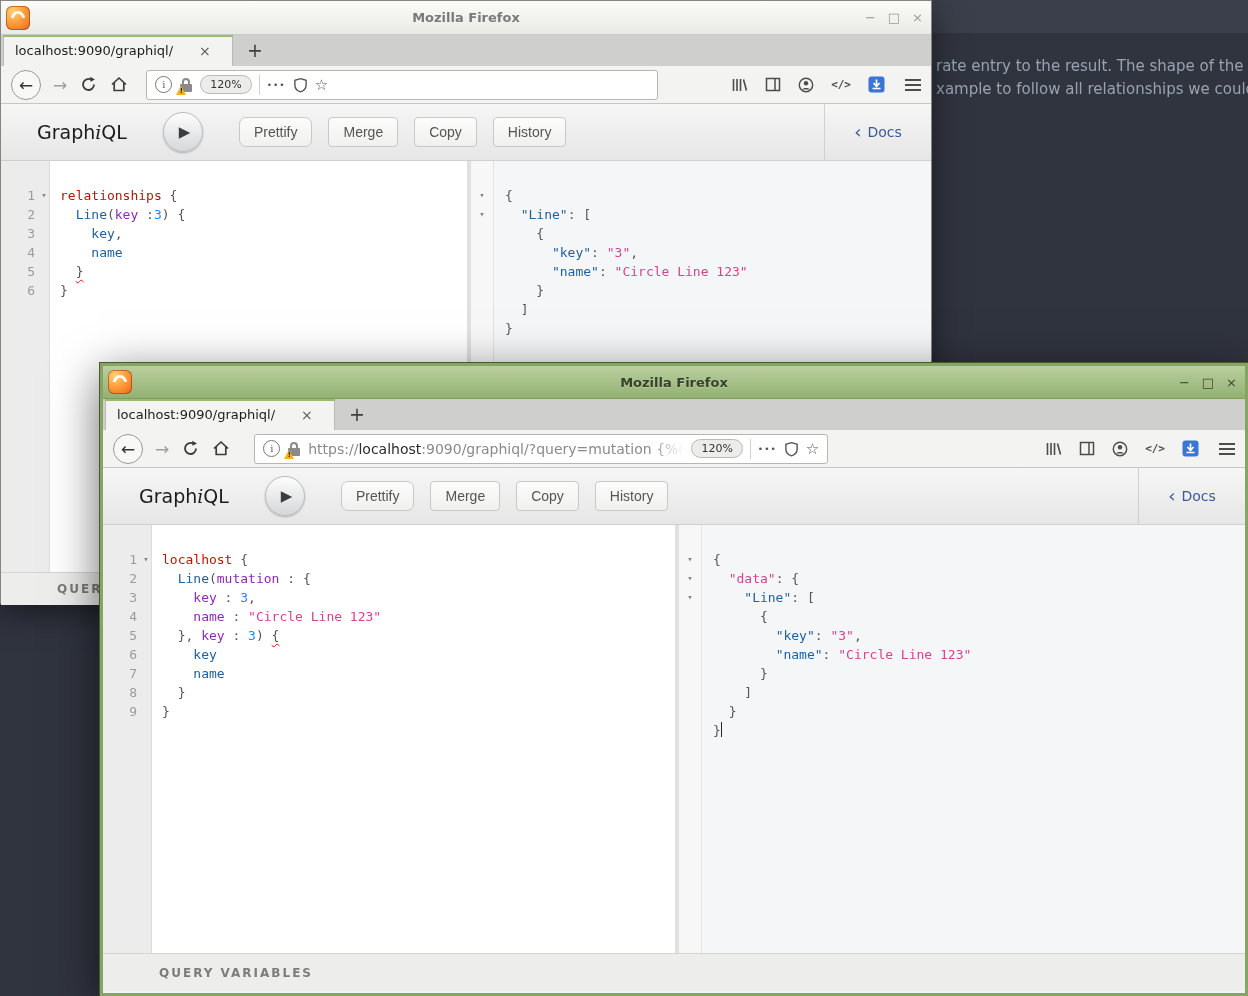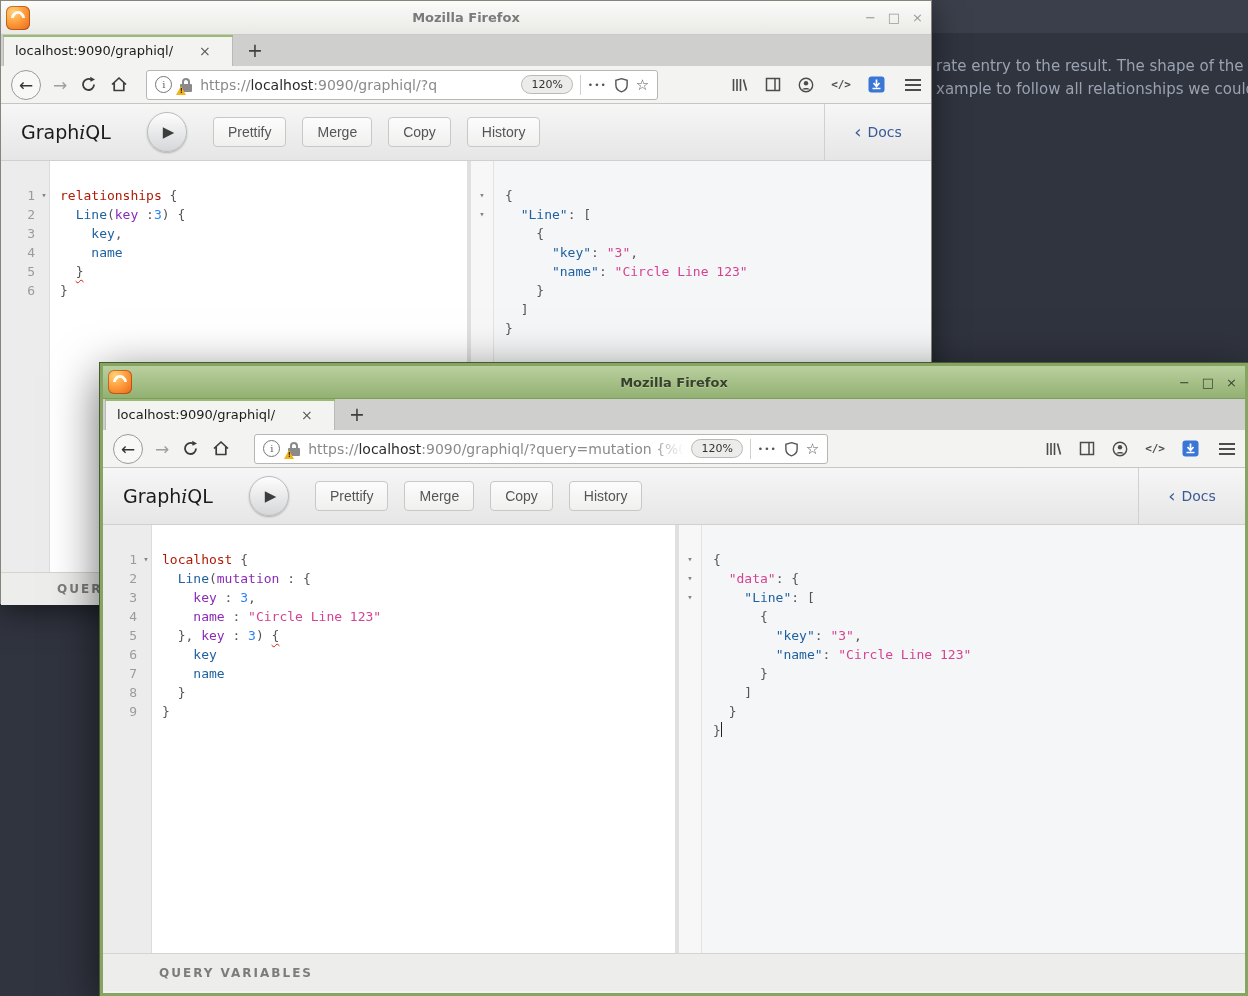--- a/index.html
+++ b/index.html
@@ -66,30 +66,30 @@
               padding:2px 9px;}
   .url-sep{flex:none;width:1px;height:20px;background:#d0d0ce;}
   .dots{flex:none;font-size:9px;letter-spacing:1px;color:#555;}
   .star{flex:none;font-size:15px;color:#555;}
   .right-icons{margin-left:auto;display:flex;align-items:center;gap:17px;}
   .burger{width:16px;height:12px;display:flex;flex-direction:column;justify-content:space-between;margin-left:20px;}
   .burger i{display:block;height:2px;background:#4c4c4c;}
   .code-glyph{font-size:11px;font-weight:bold;color:#4c4c4c;font-family:"DejaVu Sans Mono",monospace;}
   
   .gql-bar{position:relative;height:57px;background:linear-gradient(#f6f6f6,#e6e6e6);
-           border-bottom:1px solid #d0d0d0;display:flex;align-items:center;padding-left:20px;box-sizing:border-box;}
+           border-bottom:1px solid #d0d0d0;display:flex;align-items:center;padding-left:36px;box-sizing:border-box;}
   .gql-logo{font-size:19px;color:#1b1b1b;flex:none;}
   .gql-logo em{font-family:"DejaVu Serif",serif;}
   .play-btn{margin-left:36px;width:40px;height:40px;border-radius:50%;flex:none;
             background:linear-gradient(#fdfdfd,#d6d7d9);border:1px solid #bcbcbc;
             box-shadow:0 1px 2px rgba(0,0,0,.25);display:flex;align-items:center;justify-content:center;box-sizing:border-box;}
   .play-glyph{color:#3d3d3d;font-size:15px;margin-left:3px;}
   .gbtn{margin-left:16px;height:30px;padding:0 14px;font-size:14px;color:#555;background:linear-gradient(#fcfcfc,#f0f0ef);
         border:1px solid #c8c8c6;border-radius:4px;display:flex;align-items:center;flex:none;box-sizing:border-box;}
-  .gbtn:first-of-type{margin-left:26px;}
+  .gbtn:first-of-type{margin-left:36px;border-radius:7px;}
   .docs-box{position:absolute;right:0;top:0;bottom:0;width:106px;border-left:1px solid #d0d0d0;
             display:flex;align-items:center;justify-content:center;color:#3b5998;font-size:14px;}
   .docs-chev{font-size:18px;margin-right:6px;line-height:1;}
   
   .panes{display:flex;position:relative;background:#fff;}
   .panes-back{height:411px;}
   .panes-front{height:428px;}
   .qpane{position:relative;background:#fff;flex:none;}
   .qpane-back{width:466px;}
   .qpane-front{width:572px;}
@@ -163,21 +163,20 @@
       <svg class="nav-svg" width="18" height="17" viewBox="0 0 18 17">
           <path d="M2 8.5 L9 2 L16 8.5 M4.2 7 V14.5 H13.8 V7" fill="none" stroke="#3c3c3c" stroke-width="1.7" stroke-linejoin="round"></path>
         </svg>
       <div class="urlbox urlbox-back">
         <span class="info-ic">i</span>
         <span class="lock-wrap">
             <span class="lock-arc"></span>
             <span class="lock-body"></span>
             <span class="lock-warn"></span>
           </span>
-        <span class="url-text"><span>https://</span><span class="host">localhost</span><span>:9090/graphiql/?q</span><span class="url-fade"></span></span>
         <span class="zoom-badge">120%</span>
         <span class="url-sep"></span>
         <span class="dots">•••</span>
         <svg width="15" height="16" viewBox="0 0 16 16">
             <path d="M8 1.2 L14 3 V8 C14 11.8 11.2 14.3 8 15.3 C4.8 14.3 2 11.8 2 8 V3 Z" fill="none" stroke="#555" stroke-width="1.5"></path>
           </svg>
         <span class="star">☆</span>
       </div>
       <div class="right-icons">
         <svg width="17" height="16" viewBox="0 0 17 16">

